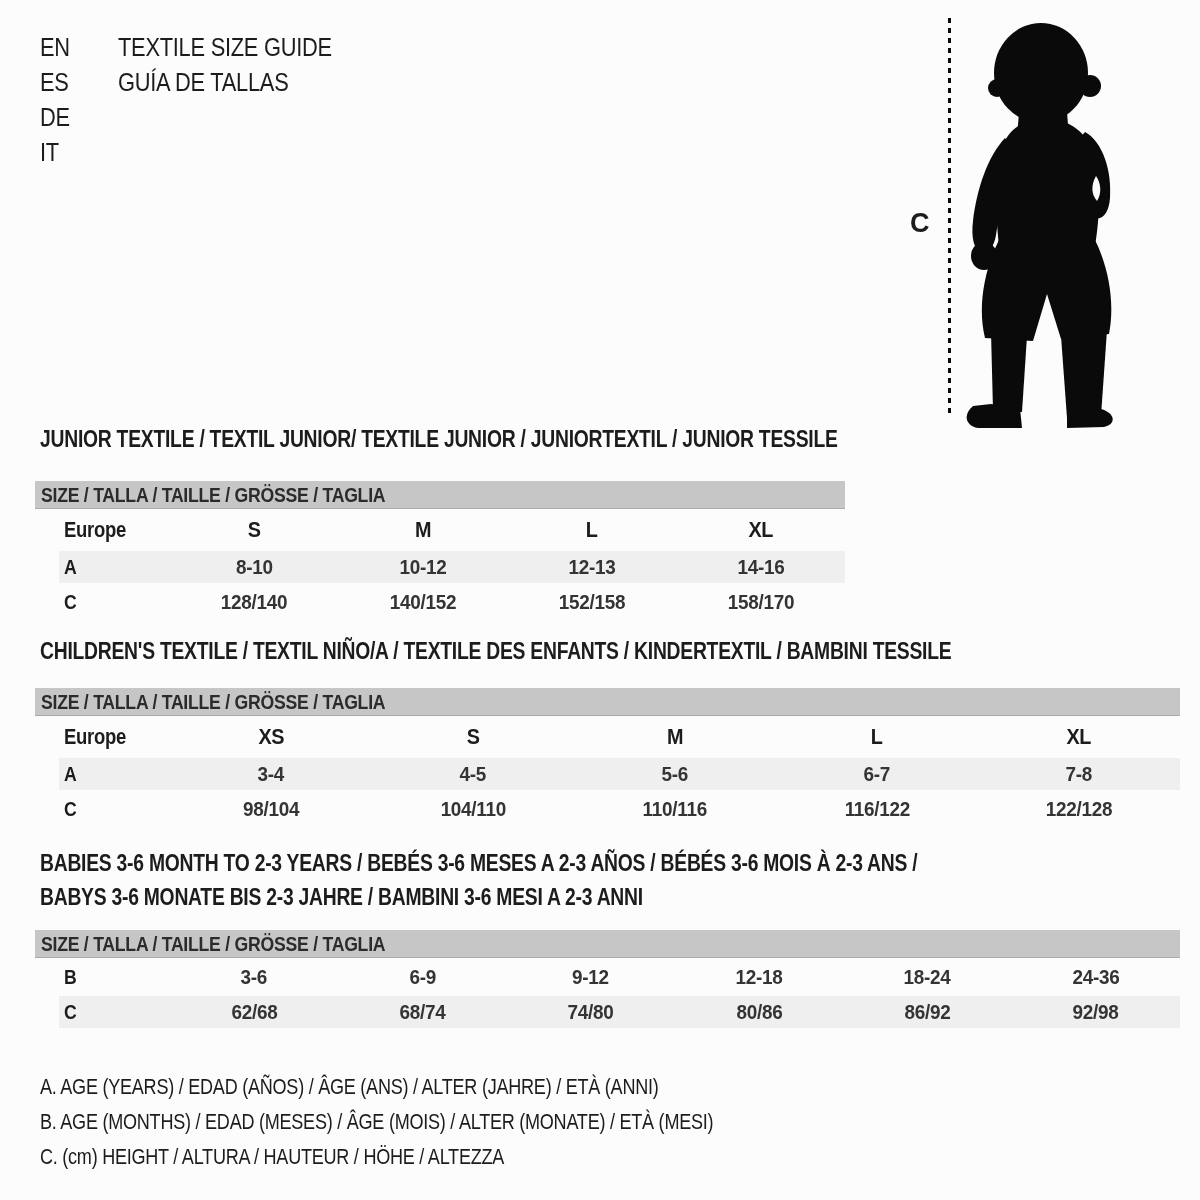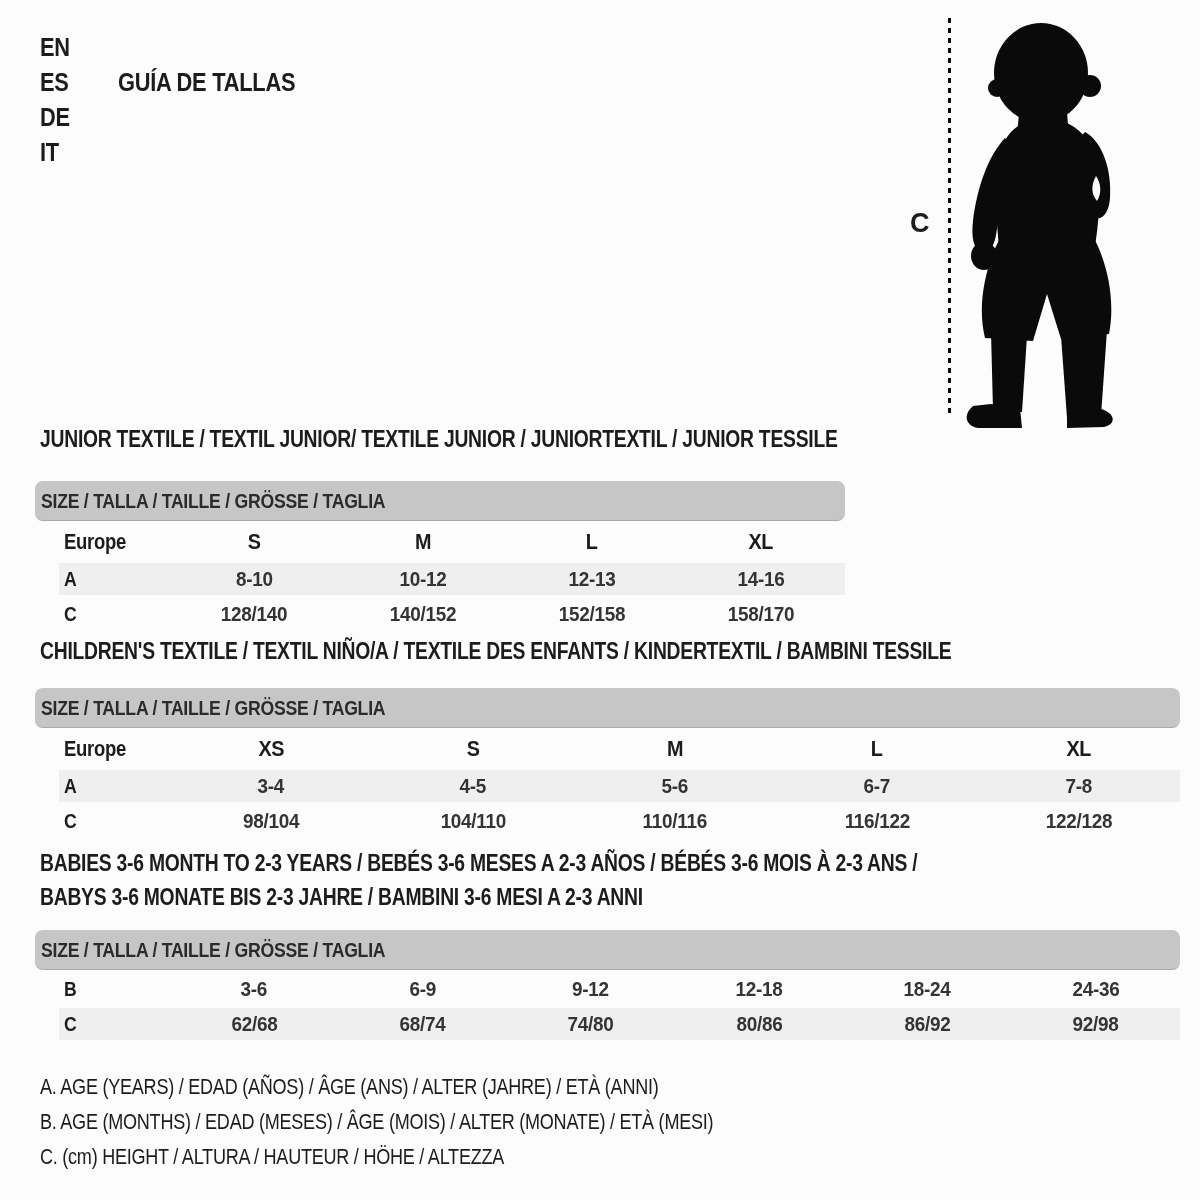--- a/index.html
+++ b/index.html
@@ -16,60 +16,61 @@
     overflow:hidden;
   }
   .page{position:absolute;inset:0;}
   
   .cx{display:inline-block;transform:scaleX(0.84);transform-origin:50% 50%;white-space:nowrap;letter-spacing:-0.3px;}
   .cxl{transform-origin:0 50%;}
   .cx9{display:inline-block;transform:scaleX(0.9);transform-origin:50% 50%;white-space:nowrap;letter-spacing:-0.3px;}
 
   
   .lang-header{position:absolute;left:40px;top:30px;}
-  .lang-row{display:flex;height:35px;align-items:center;font-weight:700;font-size:26px;}
+  .lang-row{display:flex;height:35px;align-items:center;font-weight:400;font-size:26px;}
   .lang-code{width:78px;}
   .lang-title{}
 
   
   .dash-line{
     position:absolute;left:948px;top:18px;width:3px;height:398px;
     background:repeating-linear-gradient(to bottom,var(--silhouette) 0 5px,transparent 5px 10px);
   }
   .c-label{position:absolute;left:910px;top:208px;font-weight:700;font-size:27px;}
   .silhouette{position:absolute;left:963px;top:16px;}
 
   
   .sec-title{position:absolute;left:40px;font-weight:700;font-size:23px;}
   .sec-title.two-line{line-height:34px;}
   .tbl{position:absolute;display:flex;flex-direction:column;gap:3px;}
   .tbl-band{
-    height:40px;background:var(--band);border-bottom:1px solid var(--band_edge);
+    height:28px;background:var(--band);border-bottom:1px solid var(--band_edge);
     display:flex;align-items:center;padding-left:6px;
-    font-weight:700;font-size:21px;color:var(--band_text);border-radius:8px;
+    font-weight:700;font-size:21px;color:var(--band_text);
   }
   .trow{display:flex;align-items:center;font-weight:700;font-size:21px;color:var(--values);margin-left:24px;}
   .trow.shaded{background:var(--row_shade);}
   .rh36{height:36px;font-size:22px;color:var(--text);}
   .rh32{height:32px;}
   .tlabel{width:111px;padding-left:5px;color:var(--text);}
   .tcell{flex:1;text-align:center;}
 
   
   .legend{position:absolute;left:40px;top:1070px;}
   .legend-line{height:35px;display:flex;align-items:center;font-weight:400;font-size:21.5px;}
 </style>
 </head>
 <body>
 
 <div class="page">
 
   <div class="lang-header">
     <div class="lang-row">
       <span class="lang-code"><span class="cx cxl">EN</span></span>
+      <span class="lang-title"><span class="cx cxl">TEXTILE SIZE GUIDE</span></span>
     </div>
     <div class="lang-row">
       <span class="lang-code"><span class="cx cxl">ES</span></span>
       <span class="lang-title"><span class="cx cxl">GUÍA DE TALLAS</span></span>
     </div>
     <div class="lang-row">
       <span class="lang-code"><span class="cx cxl">DE</span></span>
     </div>
     <div class="lang-row">
       <span class="lang-code"><span class="cx cxl">IT</span></span>

